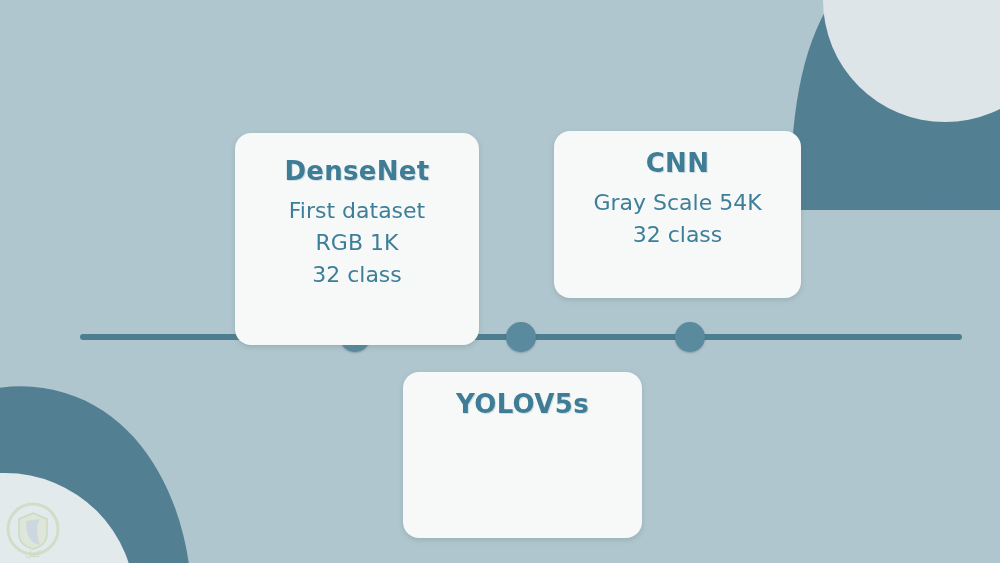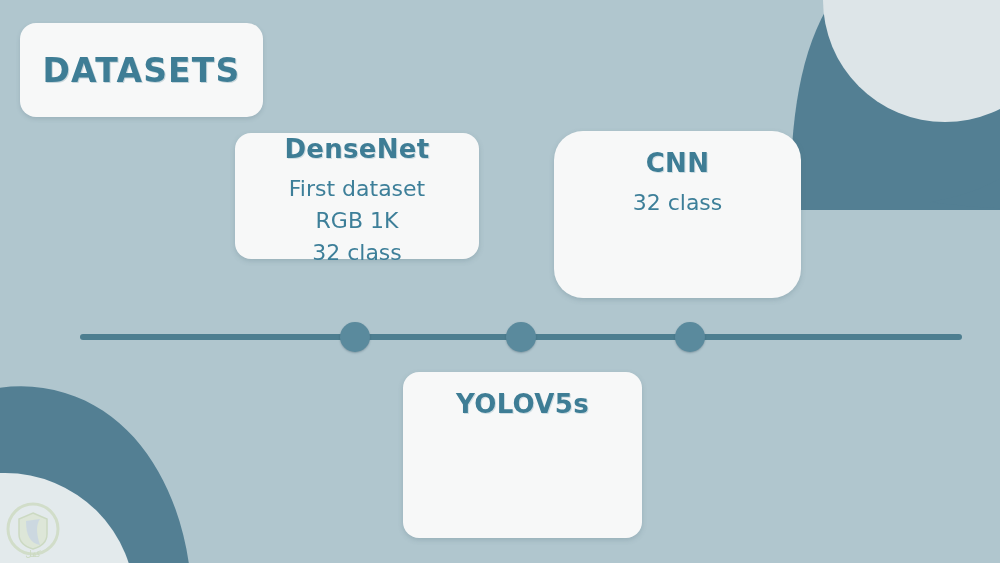--- a/index.html
+++ b/index.html
@@ -109,30 +109,29 @@
     color: #3d7f99;
     line-height: 1.45;
     text-align: center;
     white-space: nowrap;
   }
 
   #card-densenet {
     left: 235px;
     top: 133px;
     width: 244px;
-    height: 126px;
-    padding-top: 1px;
+    height: 212px;
+    padding-top: 23px;
   }
   #card-cnn {
     left: 554px;
     top: 131px;
     width: 247px;
     height: 167px;
     padding-top: 17px;
-    border-radius: 29px;
   }
   #card-yolo {
     left: 403px;
     top: 372px;
     width: 239px;
     height: 166px;
     padding-top: 17px;
     gap: 32px;
   }
   .card-body { margin-top: 9px; }
@@ -158,36 +157,34 @@
     <path d="M 31 12 L 45 18 L 45 33 C 45 42 38 46 31 48 C 24 46 17 42 17 33 L 17 18 Z" fill="#d9e3c8" stroke="#b9ccA0" stroke-width="1.5"></path>
     <path d="M 24 20 C 24 34 28 42 38 44 C 34 32 34 24 38 18 Z" fill="#a9bfe0" opacity="0.65"></path>
     <text x="31" y="56" font-size="9" fill="#b9cc9f" text-anchor="middle" font-family="'DejaVu Sans', sans-serif">كفل</text>
   </svg>
 
   <div id="timeline-line"></div>
   <div class="timeline-dot" id="dot-1"></div>
   <div class="timeline-dot" id="dot-2"></div>
   <div class="timeline-dot" id="dot-3"></div>
 
-  <div id="title-chip">
-    <span class="title-text">DATASETS</span>
-  </div>
 
   <div class="card" id="card-densenet">
     <div class="card-title">DenseNet</div>
     <div class="card-body">
       <div class="card-line">First dataset</div>
       <div class="card-line">RGB 1K</div>
       <div class="card-line">32 class</div>
     </div>
   </div>
 
   <div class="card" id="card-cnn">
     <div class="card-title">CNN</div>
     <div class="card-body">
+      <div class="card-line">Gray Scale 54K</div>
       <div class="card-line">32 class</div>
     </div>
   </div>
 
   <div class="card" id="card-yolo">
     <div class="card-title">YOLOV5s</div>
   </div>
 
 </div>
 

